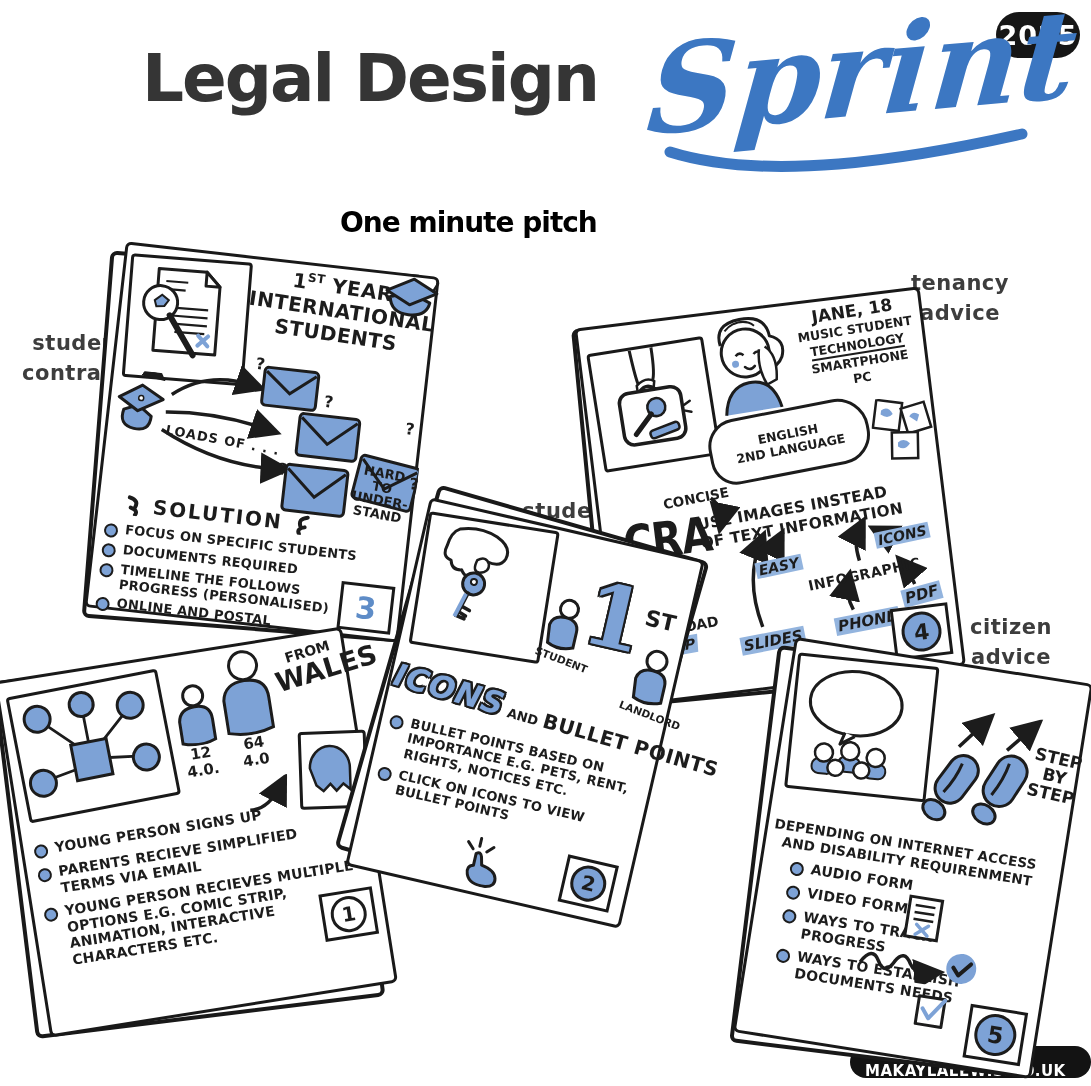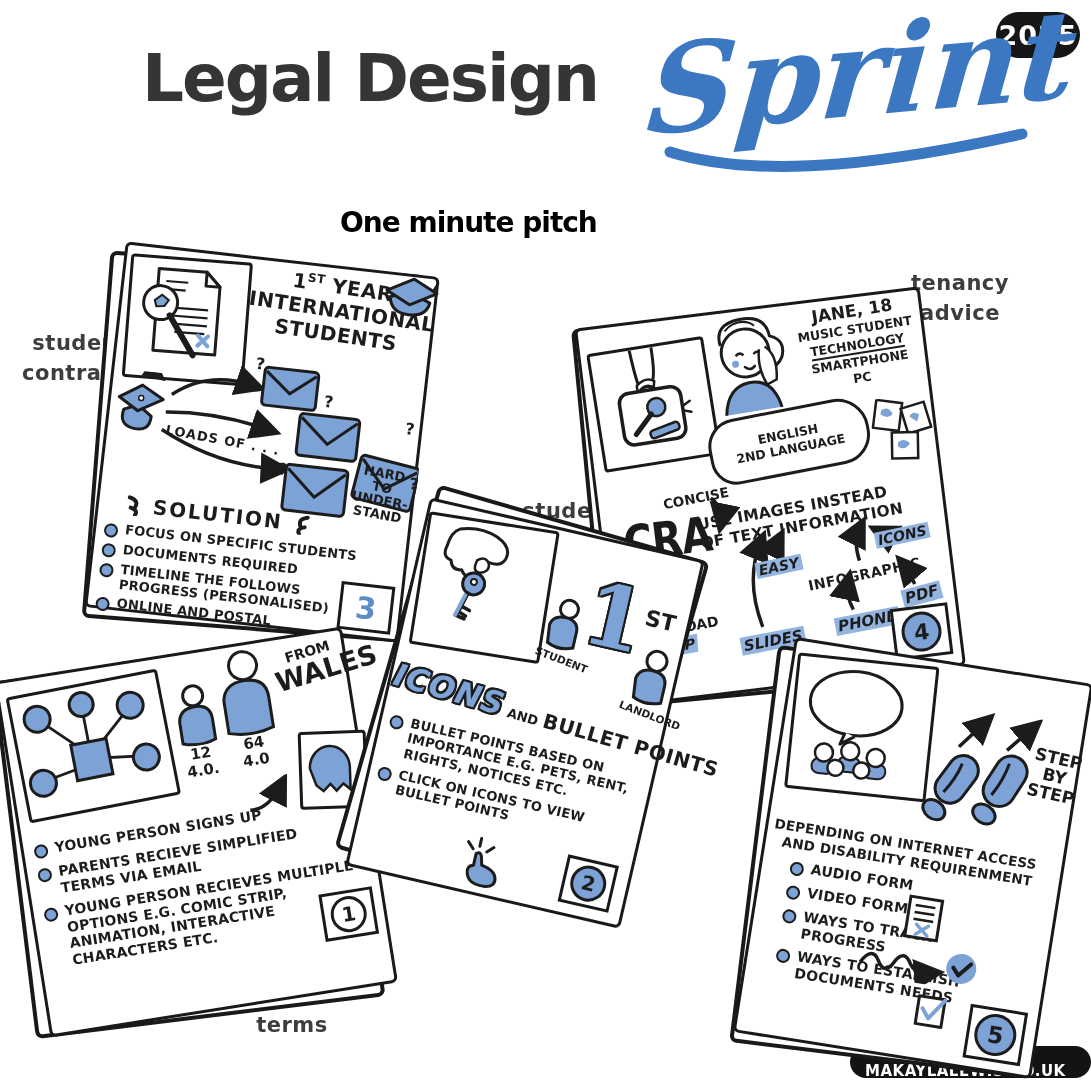--- a/index.html
+++ b/index.html
@@ -152,23 +152,23 @@
     <span>contracts</span>
   </div>
   <div class="abs card-label" id="lbl-consumer">
     <span>tenancy</span><br>
     <span>advice</span>
   </div>
   <div class="abs card-label" id="lbl-tenancy">
     <span>student</span><br>
     <span>tenancy</span>
   </div>
-  <div class="abs card-label" id="lbl-social">
-    <span>social</span><br>
-    <span>terms</span>
+  <div class="abs card-label" id="lbl-citizen">
+    <span>citizen</span><br>
+    <span>advice</span>
   </div>
 
   <div class="card" id="card3">
     <div class="sheet"></div>
     <div class="face">
       <div class="mini-frame" style="left:6px;top:6px;width:116px;height:118px;transform:rotate(-2deg);">
         <svg width="109" height="111" viewBox="0 0 109 111">
           <path d="M26,10 h48 l14,14 v68 h-62 z" fill="#fff" stroke="#1c1c1c" stroke-width="3" stroke-linejoin="round"></path>
           <path d="M74,10 v14 h14 z" fill="#fff" stroke="#1c1c1c" stroke-width="3" stroke-linejoin="round"></path>
           <path d="M34,22 h22 M34,30 h20 M40,48 h38 M42,56 h36 M44,64 h34 M46,72 h30" stroke="#1c1c1c" stroke-width="2.2"></path>

